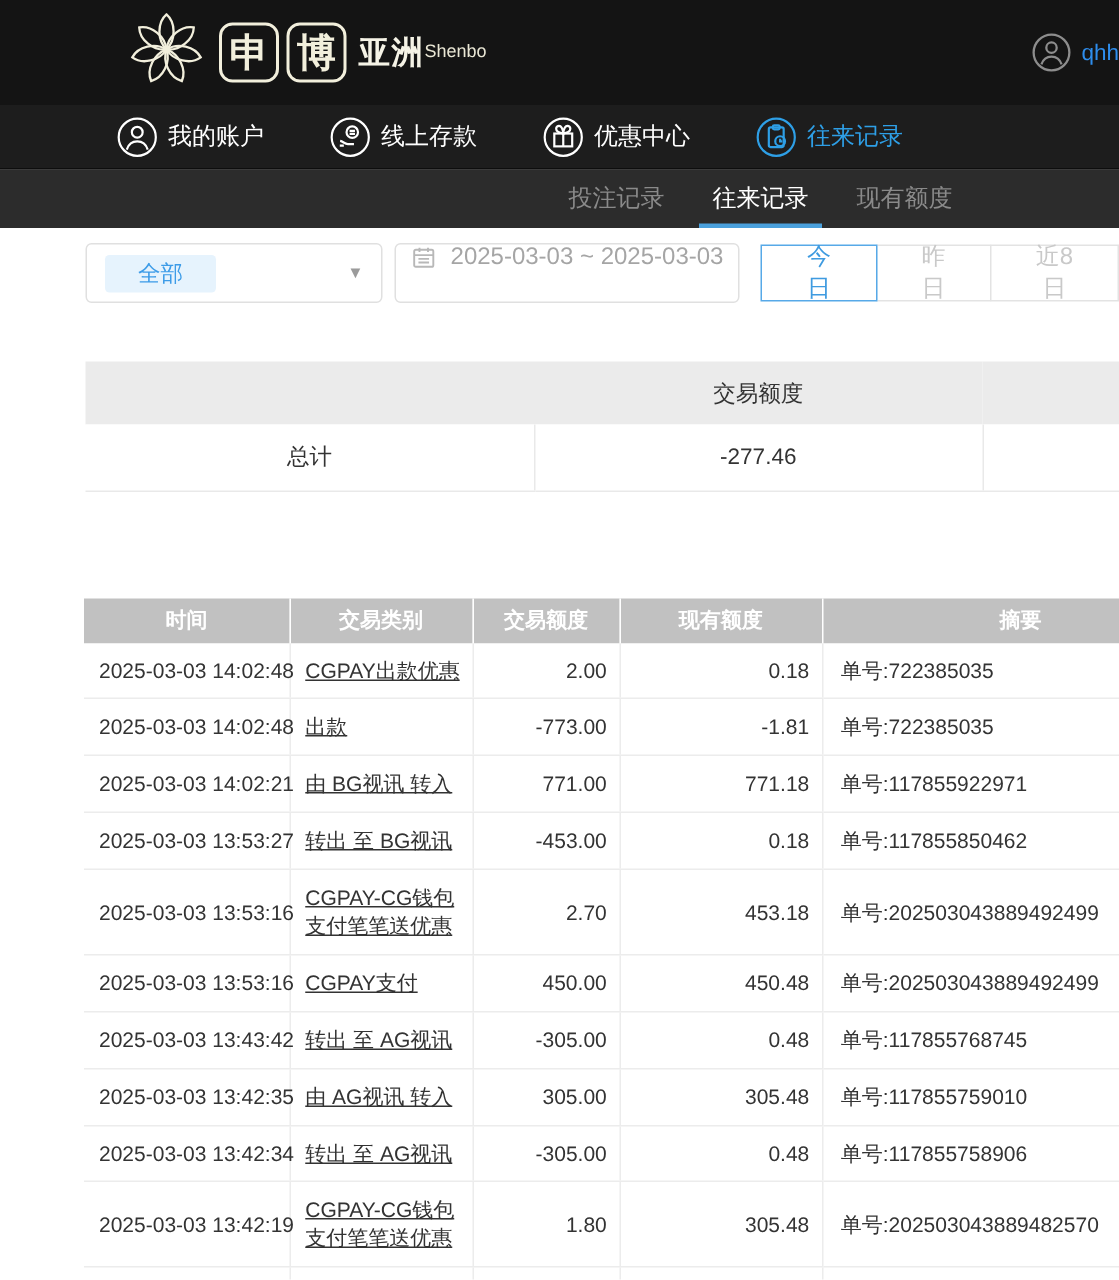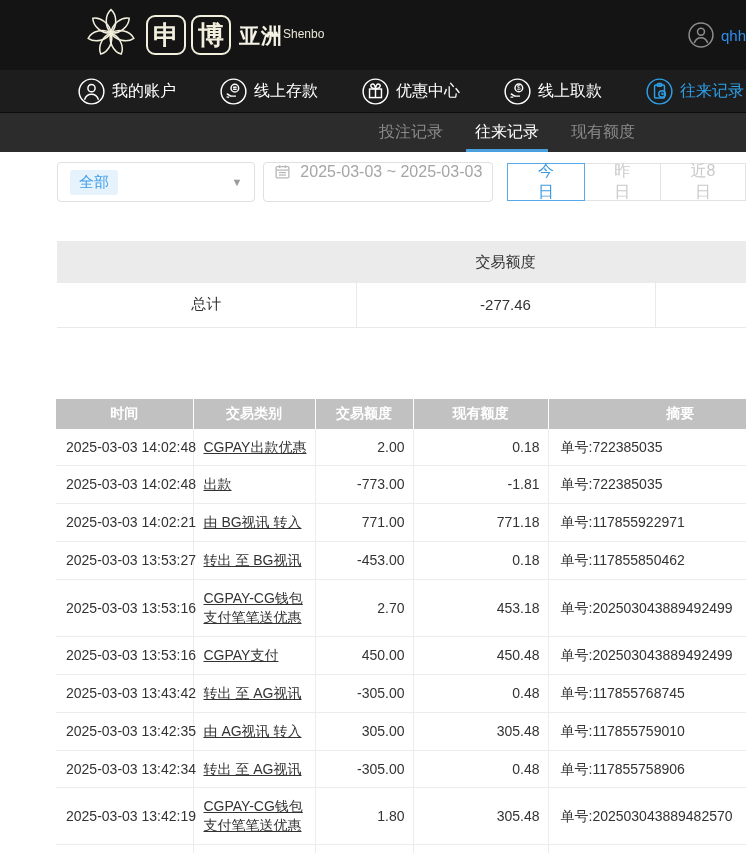--- a/index.html
+++ b/index.html
@@ -35,21 +35,21 @@
   .tab { display:flex; align-items:center; padding:0 11px; font-size:16px; color:#8a8a8a;
     cursor:pointer; position:relative; white-space:nowrap;font-family:Liberation Serif, serif; }
   .tab.active { color:#fff; }
   .tab.active::after { content:""; position:absolute; left:2px; right:2px; bottom:0;
     height:3px; background:#4aa0dc; }
 
   
   .filter-row { display:flex; align-items:center; margin:10px 0 0 57px; height:40px; }
   .type-select { width:200px; height:40px; border:1px solid #e0e0e0; border-radius:4px;
     display:flex; align-items:center; padding:0 12px; cursor:pointer; background:#fff; }
-  .type-chip { background:#e6f3fd; color:#3d9ce8; font-size:15px; padding:3px 9px; border-radius:3px; }
+  .type-chip { background:#e6f3fd; color:#3d9ce8; font-size:15px; padding:3px 22px; border-radius:3px; }
   .select-caret { margin-left:auto; color:#9b9b9b; font-size:11px; }
   .date-input { width:232px; height:40px; border:1px solid #e0e0e0; border-radius:4px;
     display:flex; align-items:flex-start; padding:0 10px; margin-left:8px; cursor:pointer; background:#fff; }
   .date-input .cal { color:#b8b8b8; margin-right:9px; display:flex; }
   .date-text { color:#a5a5a5; font-size:16px; white-space:nowrap; }
   .quick-group { display:flex; margin-left:15px; height:38px; }
   .quick-btn { border:1px solid #e3e3e3; background:#fff; color:#c9c9c9; font-size:16px;
     padding:0 22px; cursor:pointer; margin-left:-1px; display:flex; align-items:center;
     font-family:"Liberation Sans", sans-serif; }
   .quick-btn.active { border:1px solid #57a9e8; color:#3f9be0; z-index:2; position:relative; }
@@ -141,31 +141,20 @@
       <span class="nicon">
         <svg width="27" height="27" viewBox="0 0 24 24" fill="none" stroke="currentColor" stroke-width="1.3">
           <circle cx="12" cy="12" r="11"></circle>
           <rect x="6.7" y="9.8" width="10.6" height="7.6"></rect>
           <line x1="12" y1="9.8" x2="12" y2="17.4"></line>
           <path d="M12 9.8c-2-.4-4.2-1.3-4.2-2.9 0-1 .8-1.6 1.7-1.6 1.3 0 2.2 1.6 2.5 4.5zm0 0c2-.4 4.2-1.3 4.2-2.9 0-1-.8-1.6-1.7-1.6-1.3 0-2.2 1.6-2.5 4.5z"></path>
         </svg>
       </span>
       <span>优惠中心</span>
     </div>
-    <div class="nav-item">
-      <span class="nicon">
-        <svg width="27" height="27" viewBox="0 0 24 24" fill="none" stroke="currentColor" stroke-width="1.3">
-          <circle cx="12" cy="12" r="11"></circle>
-          <circle cx="13.2" cy="8.8" r="3.4"></circle>
-          <text x="13.2" y="10.8" text-anchor="middle" font-size="5.6" fill="currentColor" stroke="none" font-family="'Liberation Sans', sans-serif">$</text>
-          <path d="M6 14.2c1.8.2 2.6 1.9 4.6 1.9h3.6M5.8 17h2.4"></path>
-        </svg>
-      </span>
-      <span>线上取款</span>
-    </div>
     <div class="nav-item active">
       <span class="nicon">
         <svg width="27" height="27" viewBox="0 0 24 24" fill="none" stroke="currentColor" stroke-width="1.3">
           <circle cx="12" cy="12" r="11"></circle>
           <rect x="7.6" y="6.2" width="8.8" height="11.6" rx="1"></rect>
           <rect x="10" y="4.9" width="4" height="2.4" rx="0.8"></rect>
           <circle cx="14.3" cy="14.3" r="2.9"></circle>
           <path d="M14.3 12.9v1.5h1.3"></path>
         </svg>
       </span>

